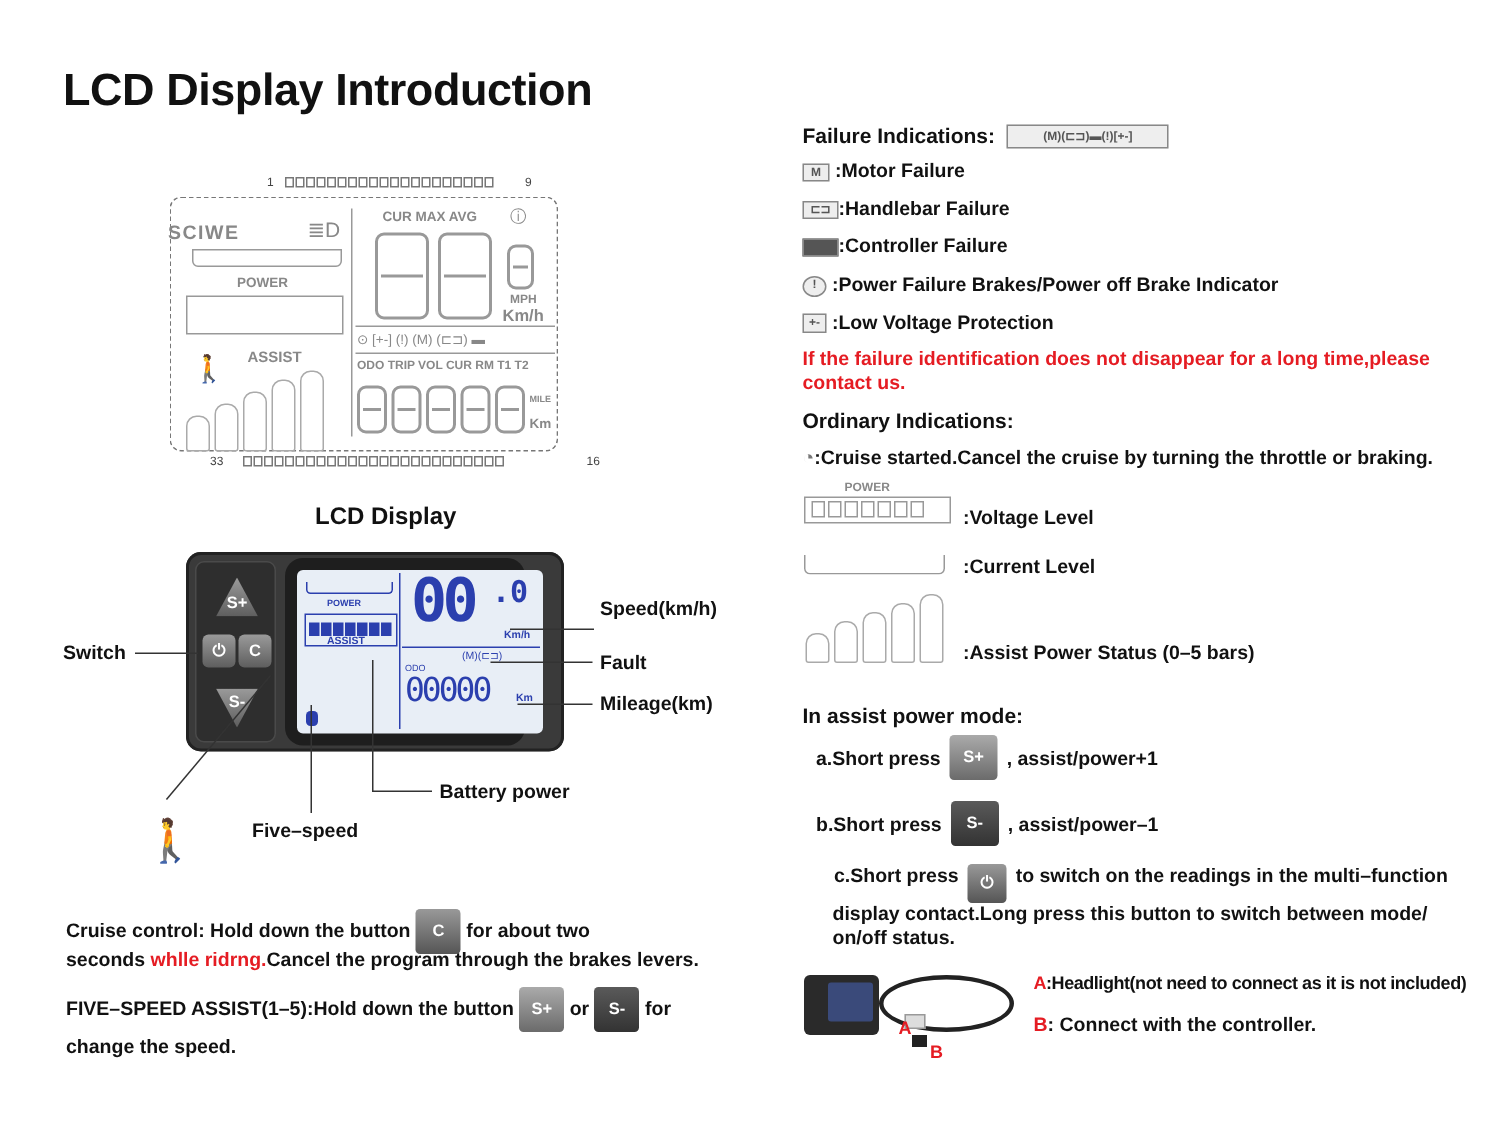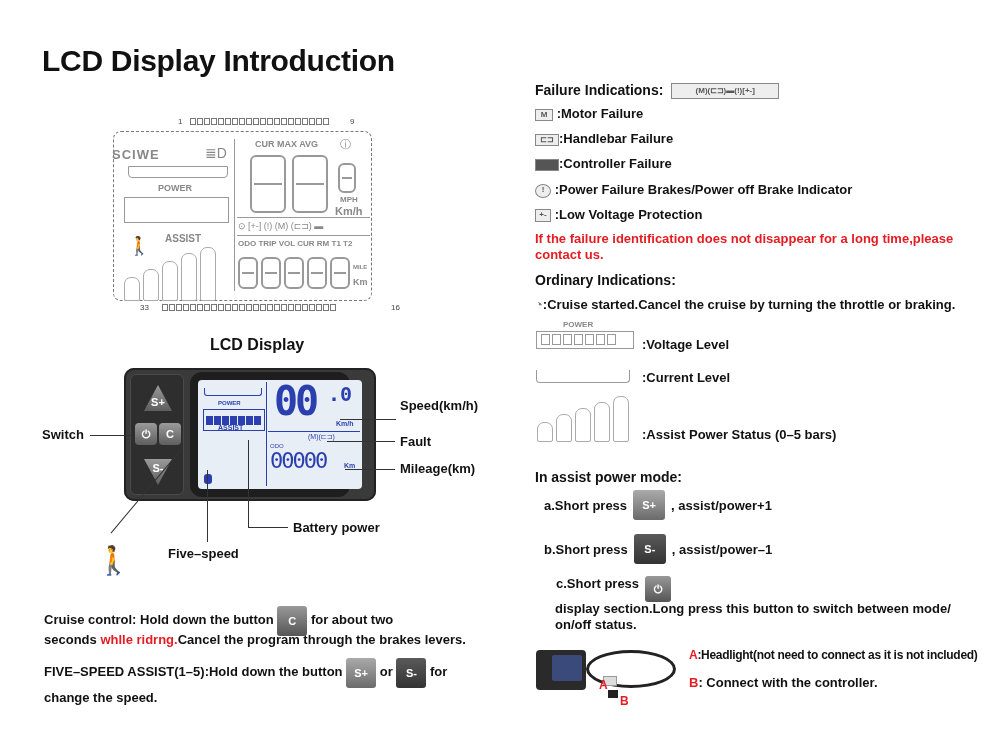--- a/index.html
+++ b/index.html
@@ -259,22 +259,23 @@
   <span>, assist/power+1</span>
 </div>
 <div class="abs rt" style="left:544px;top:534px;display:flex;align-items:center;gap:6px;">
   <span>b.Short press</span>
   <span class="key-icon key-down" style="width:32px;height:30px;">S-</span>
   <span>, assist/power–1</span>
 </div>
 <div class="abs rt" style="left:544px;top:576px;display:flex;align-items:flex-start;gap:6px;margin-left:12px;">
   <span>c.Short press</span>
   <span class="key-icon key-pwr" style="width:26px;height:26px;">⏻</span>
-</div>
-<div class="abs rt" style="left:555px;top:601px;">display section.Long press this button to switch between mode/</div>
+  <span>to switch on the readings in the multi–function</span>
+</div>
+<div class="abs rt" style="left:555px;top:601px;">display contact.Long press this button to switch between mode/</div>
 <div class="abs rt" style="left:555px;top:617px;">on/off status.</div>
 
 <div class="abs" style="left:536px;top:650px;width:50px;height:40px;background:#2a2a2a;border-radius:4px;">
   <div style="position:absolute;left:16px;top:5px;width:30px;height:26px;background:#3a4a7a;border-radius:2px;"></div>
 </div>
 <div class="abs" style="left:586px;top:650px;width:90px;height:38px;border:3px solid #222;border-radius:50%;"></div>
 <div class="abs" style="left:603px;top:676px;width:14px;height:10px;background:#ddd;border:1px solid #999;"></div>
 <div class="abs" style="left:608px;top:690px;width:10px;height:8px;background:#222;"></div>
 <div class="abs b red" style="left:599px;top:678px;font-size:12px;">A</div>
 <div class="abs b red" style="left:620px;top:694px;font-size:12px;">B</div>

